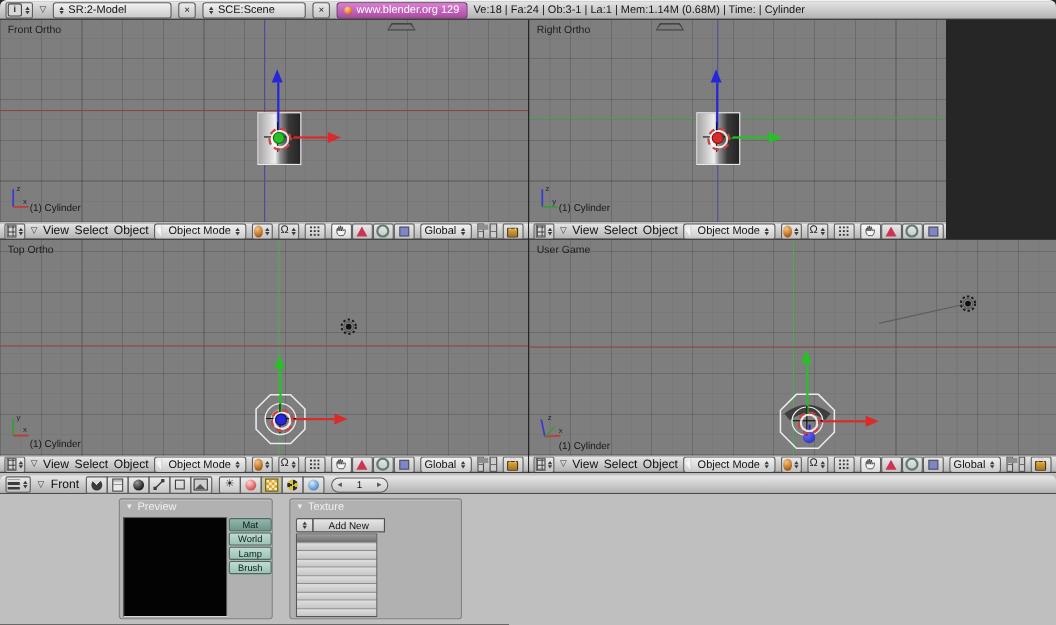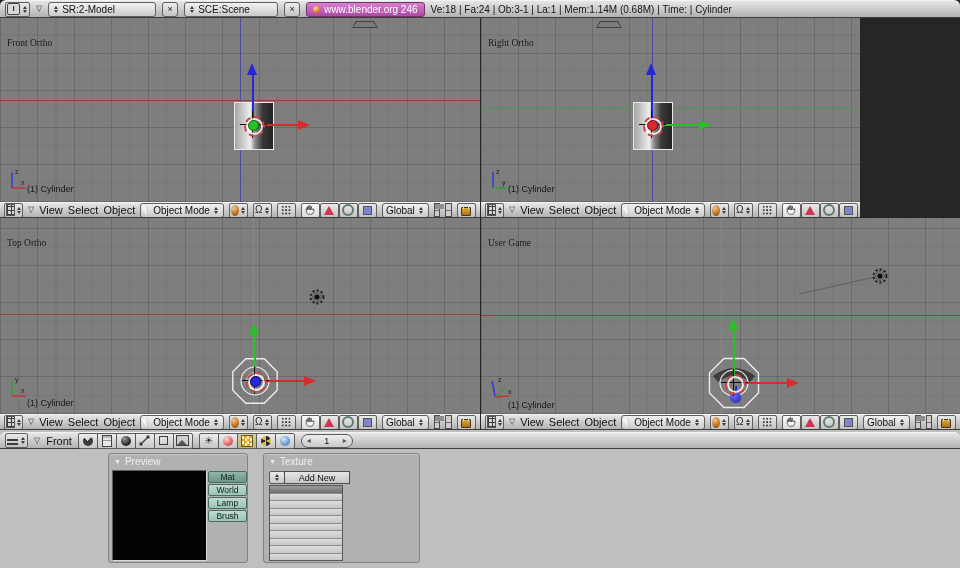--- a/index.html
+++ b/index.html
@@ -31,21 +31,21 @@
   .bdot{width:7px;height:7px;border-radius:50%;background:radial-gradient(circle at 35% 30%,#ffd09a,#e27a1e 65%,#8d4a10);}
   .stats{font-size:10px;color:#151515;white-space:nowrap;}
   
   .vp{position:absolute;display:flex;flex-direction:column;}
   .vpc{position:relative;flex:1;overflow:hidden;background:
         repeating-linear-gradient(90deg, rgba(15,15,15,.13) 0 1px, transparent 1px 37px),
         repeating-linear-gradient(0deg, rgba(15,15,15,.13) 0 1px, transparent 1px 37px),
         repeating-linear-gradient(90deg, rgba(25,25,25,.055) 0 1px, transparent 1px 18.5px),
         repeating-linear-gradient(0deg, rgba(25,25,25,.055) 0 1px, transparent 1px 18.5px),
         #7e7e7e;}
-  .vplabel{position:absolute;left:7px;top:20px;font-size:9.5px;color:#1b1b1b;font-family:Liberation Serif, serif;}
+  .vplabel{position:absolute;left:7px;top:4px;font-size:9.5px;color:#1b1b1b;}
   .objlabel{position:absolute;font-size:9px;color:#161616;text-align:right;}
   .axv{position:absolute;top:0;bottom:0;width:1px;}
   .axh{position:absolute;left:0;right:0;height:1px;}
   .areatab{position:absolute;width:26px;height:7px;clip-path:polygon(15% 0,85% 0,100% 100%,0 100%);background:#3f3f3f;}
   .areatab i{position:absolute;left:1px;right:1px;top:1px;bottom:1px;display:block;
              clip-path:polygon(16% 0,84% 0,100% 100%,0 100%);background:#7b7b7b;}
   .cylfront{position:absolute;width:38px;height:46px;border:1px solid #efe6ef;
             background:linear-gradient(90deg,#a6a6a6 0,#d0d0d0 24%,#efefef 40%,#8e8e8e 52%,#3a3a3a 72%,#232323 100%);}
   .cursor3d{position:absolute;width:17px;height:17px;border-radius:50%;border:2px dashed #cd4242;
             box-shadow:inset 0 0 0 2px rgba(252,252,252,.85);}
@@ -144,21 +144,21 @@
     <div class="dd" style="width:86px">
       <span class="spin">
           <i class="up"></i>
           <i class="dn"></i>
         </span>
       <span style="flex:1">SCE:Scene</span>
     </div>
     <span class="xbtn">×</span>
     <div class="badge">
       <span class="bdot"></span>
-      <span>www.blender.org 246</span>
+      <span>www.blender.org 129</span>
     </div>
     <span class="stats">Ve:18 | Fa:24 | Ob:3-1 | La:1 | Mem:1.14M (0.68M) | Time: | Cylinder</span>
   </div>
 
   <div class="vp" style="left:0;top:18px;width:480px;height:200px;">
     <div class="vpc">
       <div class="axv" style="left:240px;background:#4d4da0"></div>
       <div class="axh" style="top:82px;background:#8f4242"></div>
       <div class="areatab" style="left:352px;top:3px">
           <i></i>

